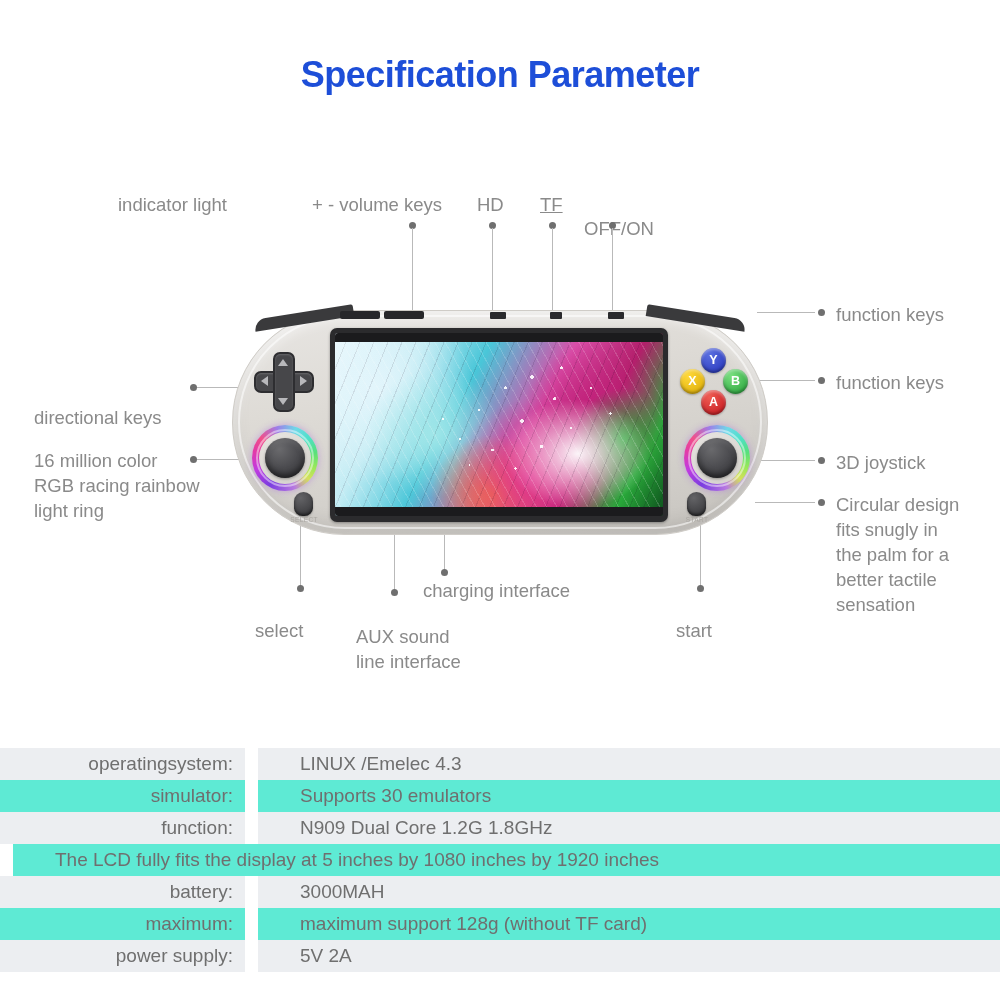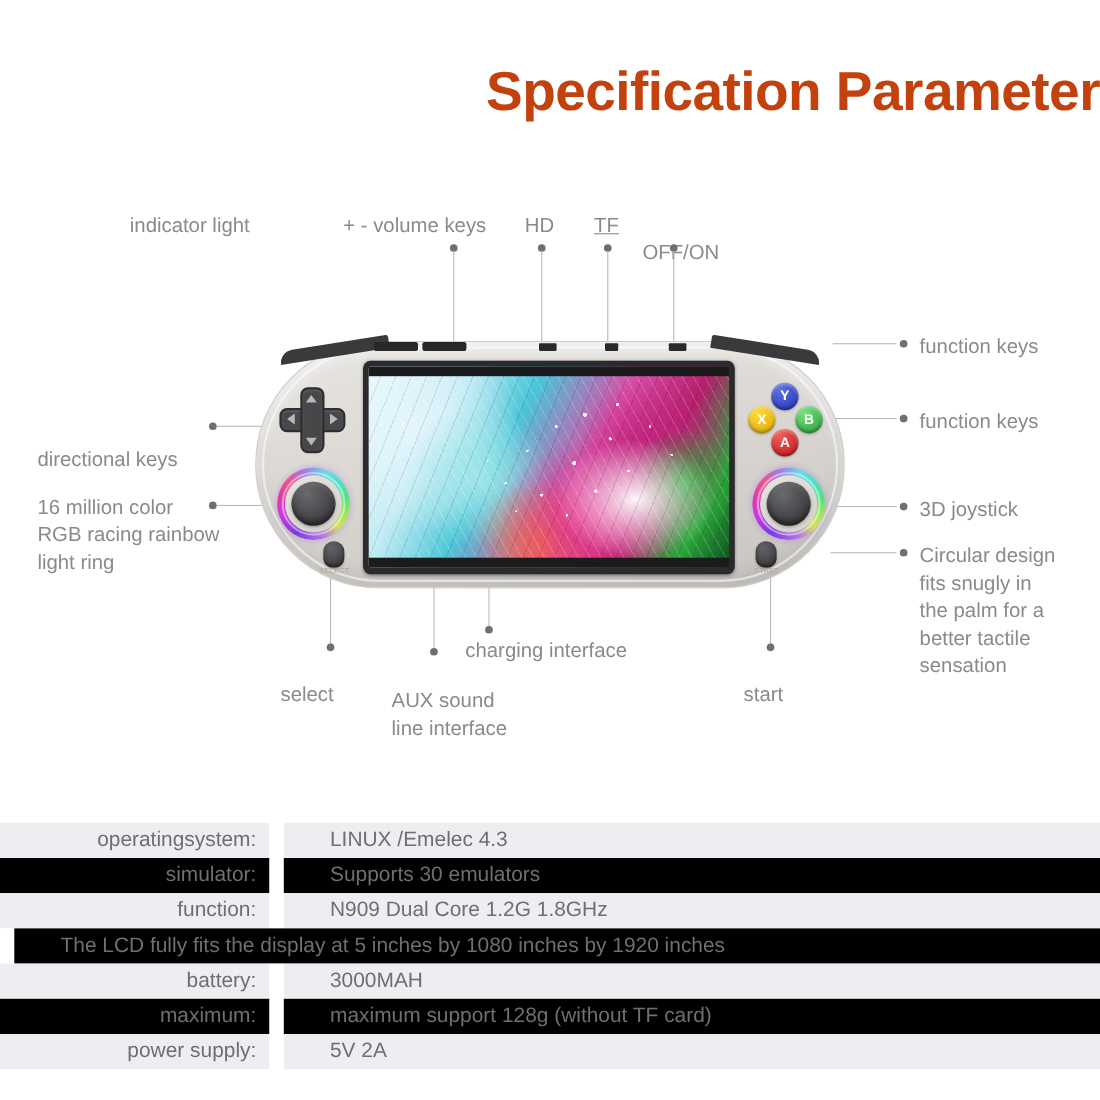--- a/index.html
+++ b/index.html
@@ -8,22 +8,22 @@
     width: 1000px; height: 1000px;
     background: #ffffff;
     font-family: "Liberation Sans", sans-serif;
     overflow: hidden;
     position: relative;
   }
 
   
   .title-wrap { position: absolute; top: 54px; left: 0; width: 1000px; text-align: center; }
   .title {
-    font-size: 50px; font-weight: bold; color: #c2410c;
-    letter-spacing: -0.5px; font-family: "Liberation Sans", sans-serif; text-align: right;
+    font-size: 36px; font-weight: bold; color: #1d4ed8;
+    letter-spacing: -0.5px; font-family: "Liberation Sans", sans-serif;
   }
 
   
   .diagram { position: absolute; left: 0; top: 0; width: 1000px; height: 745px; }
 
   .callout { position: absolute; color: #8a8a8a; font-size: 18.5px; line-height: 25px; white-space: pre-line; }
 
   .lead-line { position: absolute; background: #b9b9b9; }
   .lead-line.v { width: 1px; }
   .lead-line.h { height: 1px; }
@@ -184,21 +184,21 @@
   .spec-row .key-cell {
     width: 245px; height: 32px; display: flex; align-items: center; justify-content: flex-end;
     padding-right: 12px; font-size: 19px; color: #6f6f6f;
   }
   .spec-row .gap-cell { width: 13px; height: 32px; background: #ffffff; }
   .spec-row .val-cell {
     flex: 1; height: 32px; display: flex; align-items: center;
     padding-left: 42px; font-size: 19px; color: #6f6f6f;
   }
   .spec-row.odd  .key-cell, .spec-row.odd  .val-cell { background: #eceef1; }
-  .spec-row.even .key-cell, .spec-row.even .val-cell { background: #000000; }
+  .spec-row.even .key-cell, .spec-row.even .val-cell { background: #5eead4; }
 </style>
 </head>
 <body>
 
 <div class="title-wrap">
   <div class="title">Specification Parameter</div>
 </div>
 
 <div class="diagram">
 

